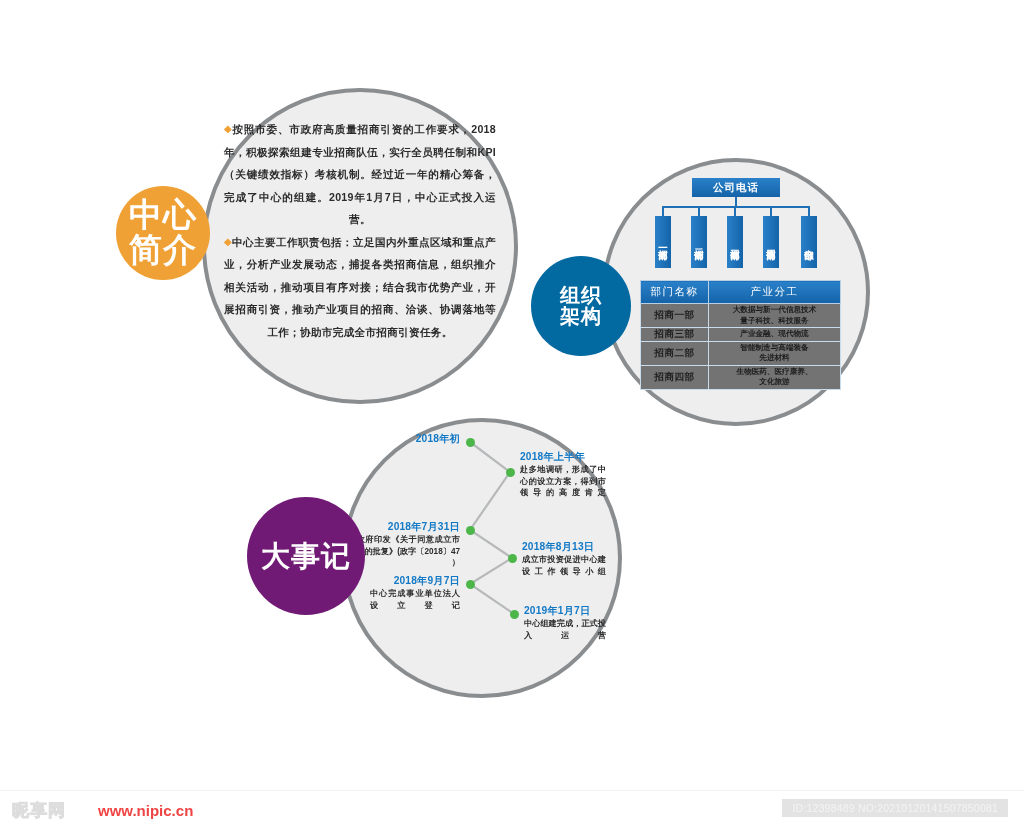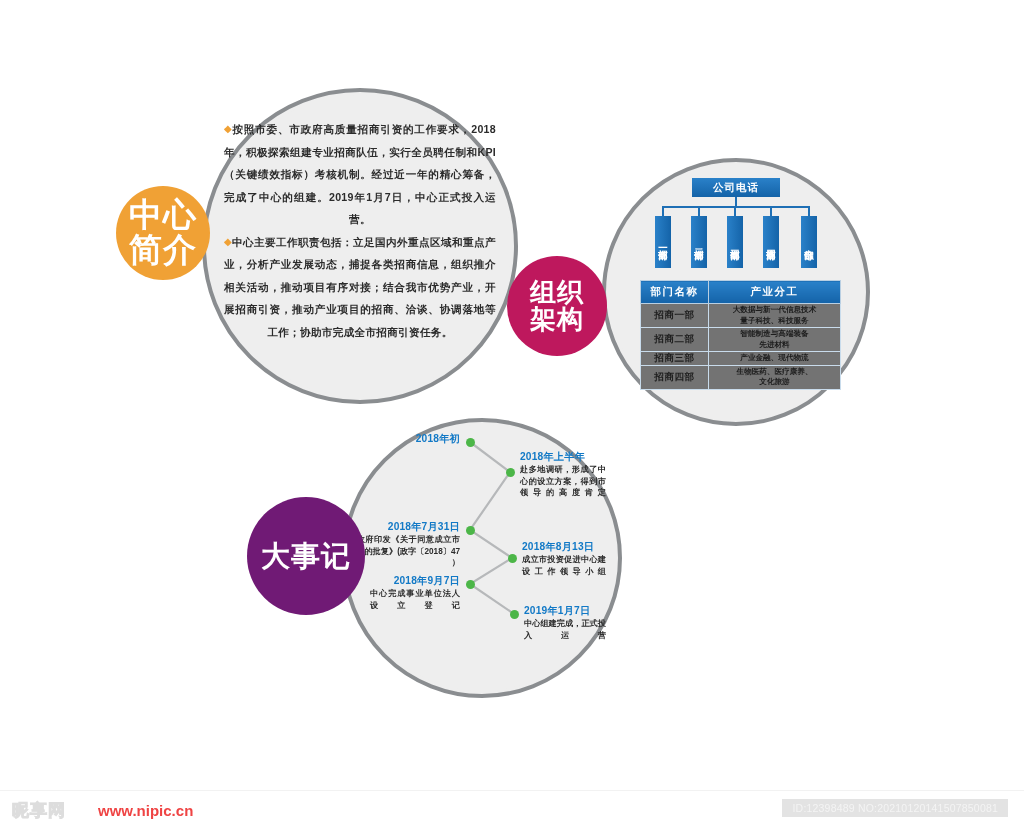--- a/index.html
+++ b/index.html
@@ -31,22 +31,22 @@
     color: #ffffff;
     font-weight: bold;
     letter-spacing: 1px;
     line-height: 1.05;
     z-index: 20;
   }
   .badge .ln { display:block; }
 
   #badge-intro { left: 116px; top: 186px; width: 94px; height: 94px;
      background: #f0a135; font-size: 33px; }
-  #badge-org   { left: 507px; top: 256px; width: 100px; height: 100px;
-     background: #be185d; font-size: 26px; }
+  #badge-org   { left: 531px; top: 256px; width: 100px; height: 100px;
+     background: #0369a1; font-size: 20px; }
   #badge-events{ left: 247px; top: 497px; width: 118px; height: 118px;
      background: #701a75; font-size: 29px; }
 
   
   #circle-intro { left: 202px; top: 88px; width: 316px; height: 316px; }
   #intro-text {
     position: absolute; left: 224px; top: 118px;
     width: 272px; height: 260px;
     z-index: 10;
     font-size: 10.6px;
@@ -83,21 +83,21 @@
   }
 
   table.otable {
     margin-top: 10px;
     border-collapse: collapse;
     width: 200px;
     table-layout: fixed;
   }
   table.otable th {
     background: linear-gradient(180deg,#2a81c9 0%,#1463a8 100%);
-    color:#fff; font-size: 10.5px; font-weight: bold;
+    color:#fff; font-size: 10.5px; font-weight: normal;
     padding: 4px 0; letter-spacing: 1.5px;
     border: 1px solid #b9cfe2;
   }
   table.otable td {
     background: #737373;
     color:#1d1d1d; font-size: 7.6px; font-weight: bold;
     text-align:center; padding: 1px 2px; line-height: 10.5px;
     border: 1px solid #c9dcec;
   }
   table.otable td.dept { font-size: 9.6px; letter-spacing: .5px; }
@@ -191,30 +191,30 @@
       </thead>
       <tbody>
         <tr>
           <td class="dept">招商一部</td>
           <td>
             <div>大数据与新一代信息技术</div>
             <div>量子科技、科技服务</div>
           </td>
         </tr>
         <tr>
+          <td class="dept">招商三部</td>
+          <td>
+            <div>产业金融、现代物流</div>
+          </td>
+        </tr>
+        <tr>
           <td class="dept">招商二部</td>
           <td>
             <div>智能制造与高端装备</div>
             <div>先进材料</div>
-          </td>
-        </tr>
-        <tr>
-          <td class="dept">招商三部</td>
-          <td>
-            <div>产业金融、现代物流</div>
           </td>
         </tr>
         <tr>
           <td class="dept">招商四部</td>
           <td>
             <div>生物医药、医疗康养、</div>
             <div>文化旅游</div>
           </td>
         </tr>
       </tbody>

